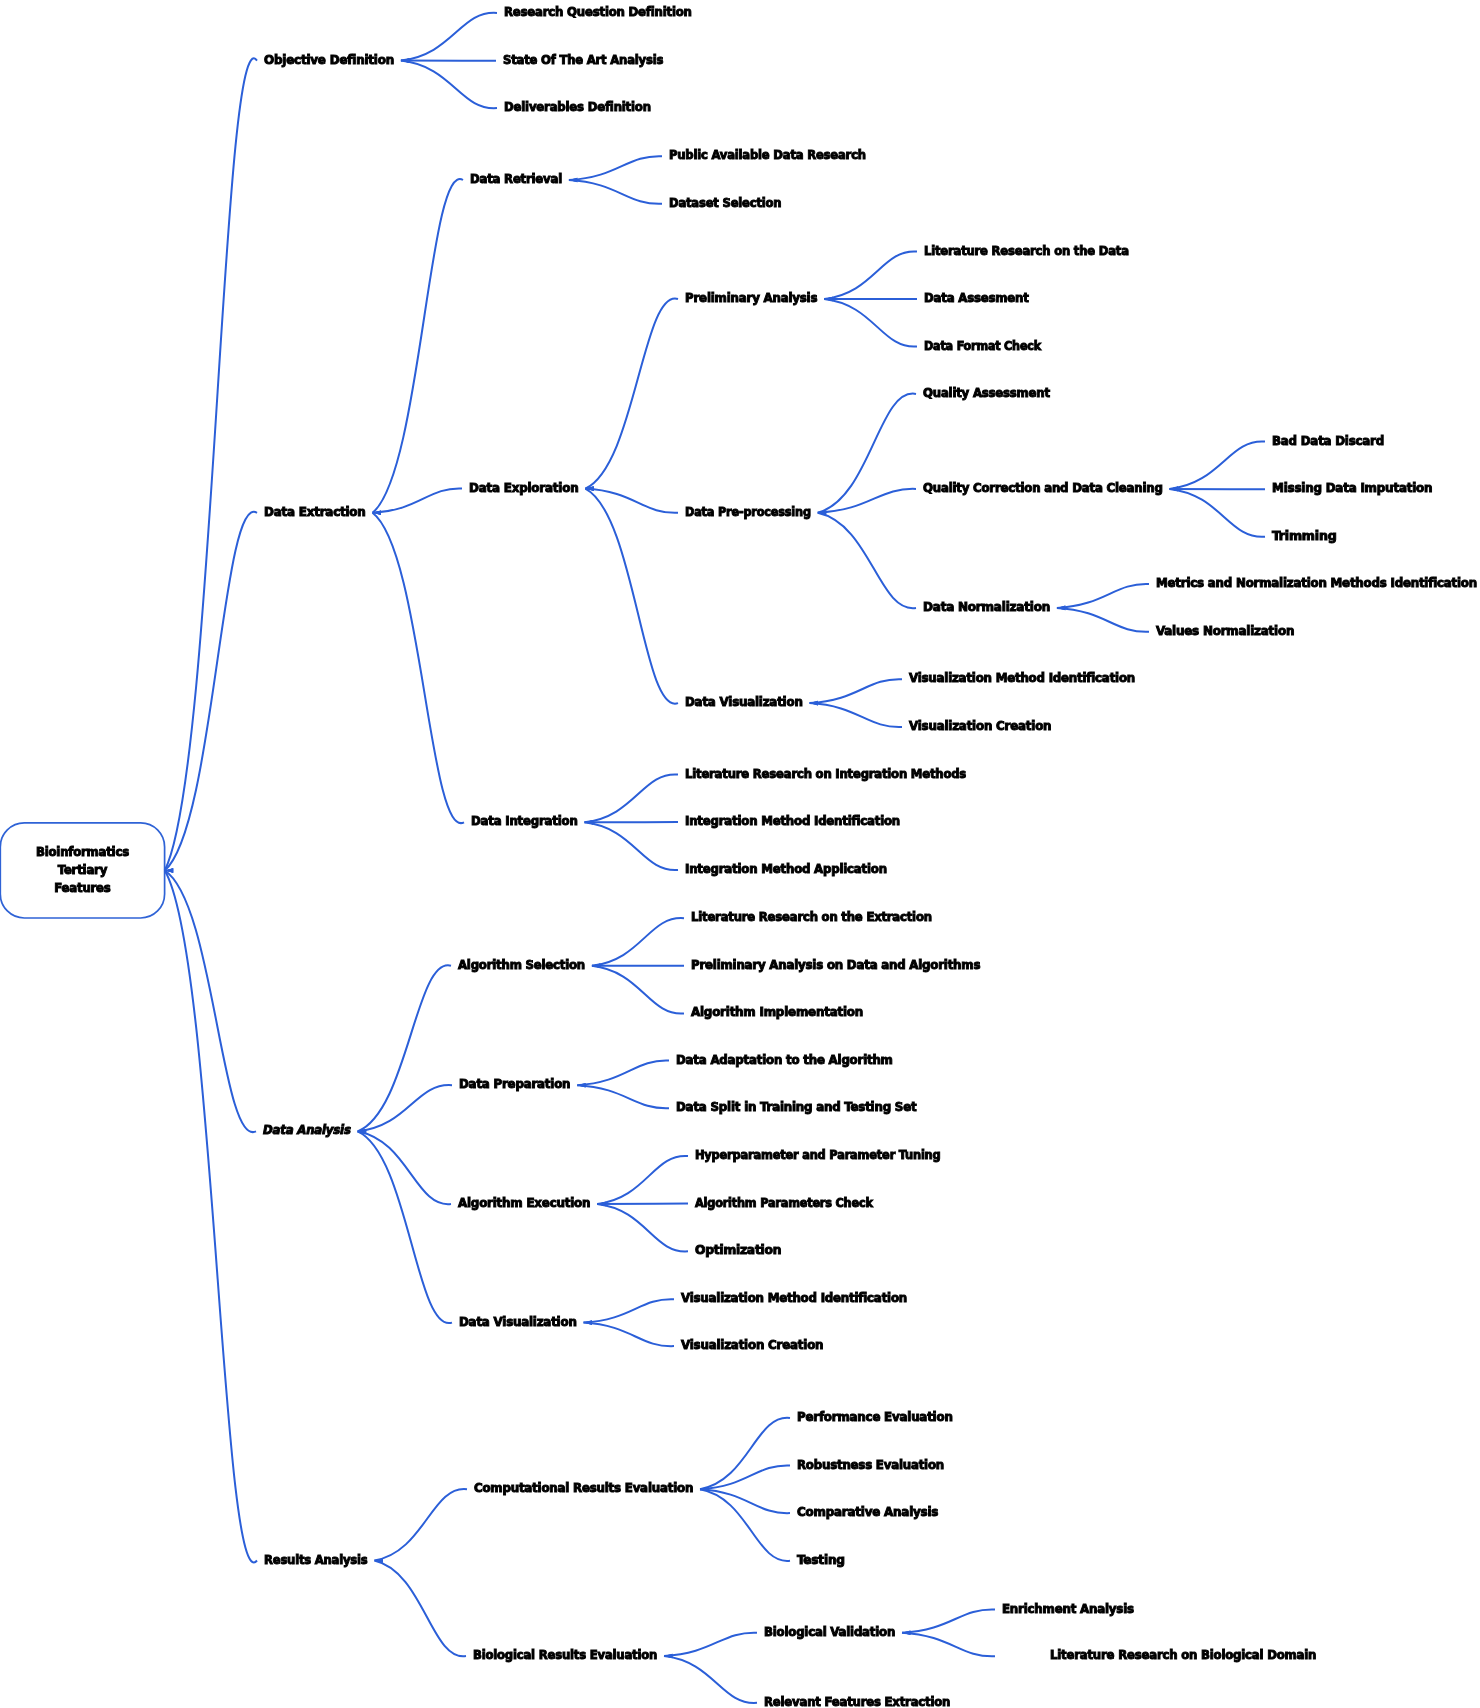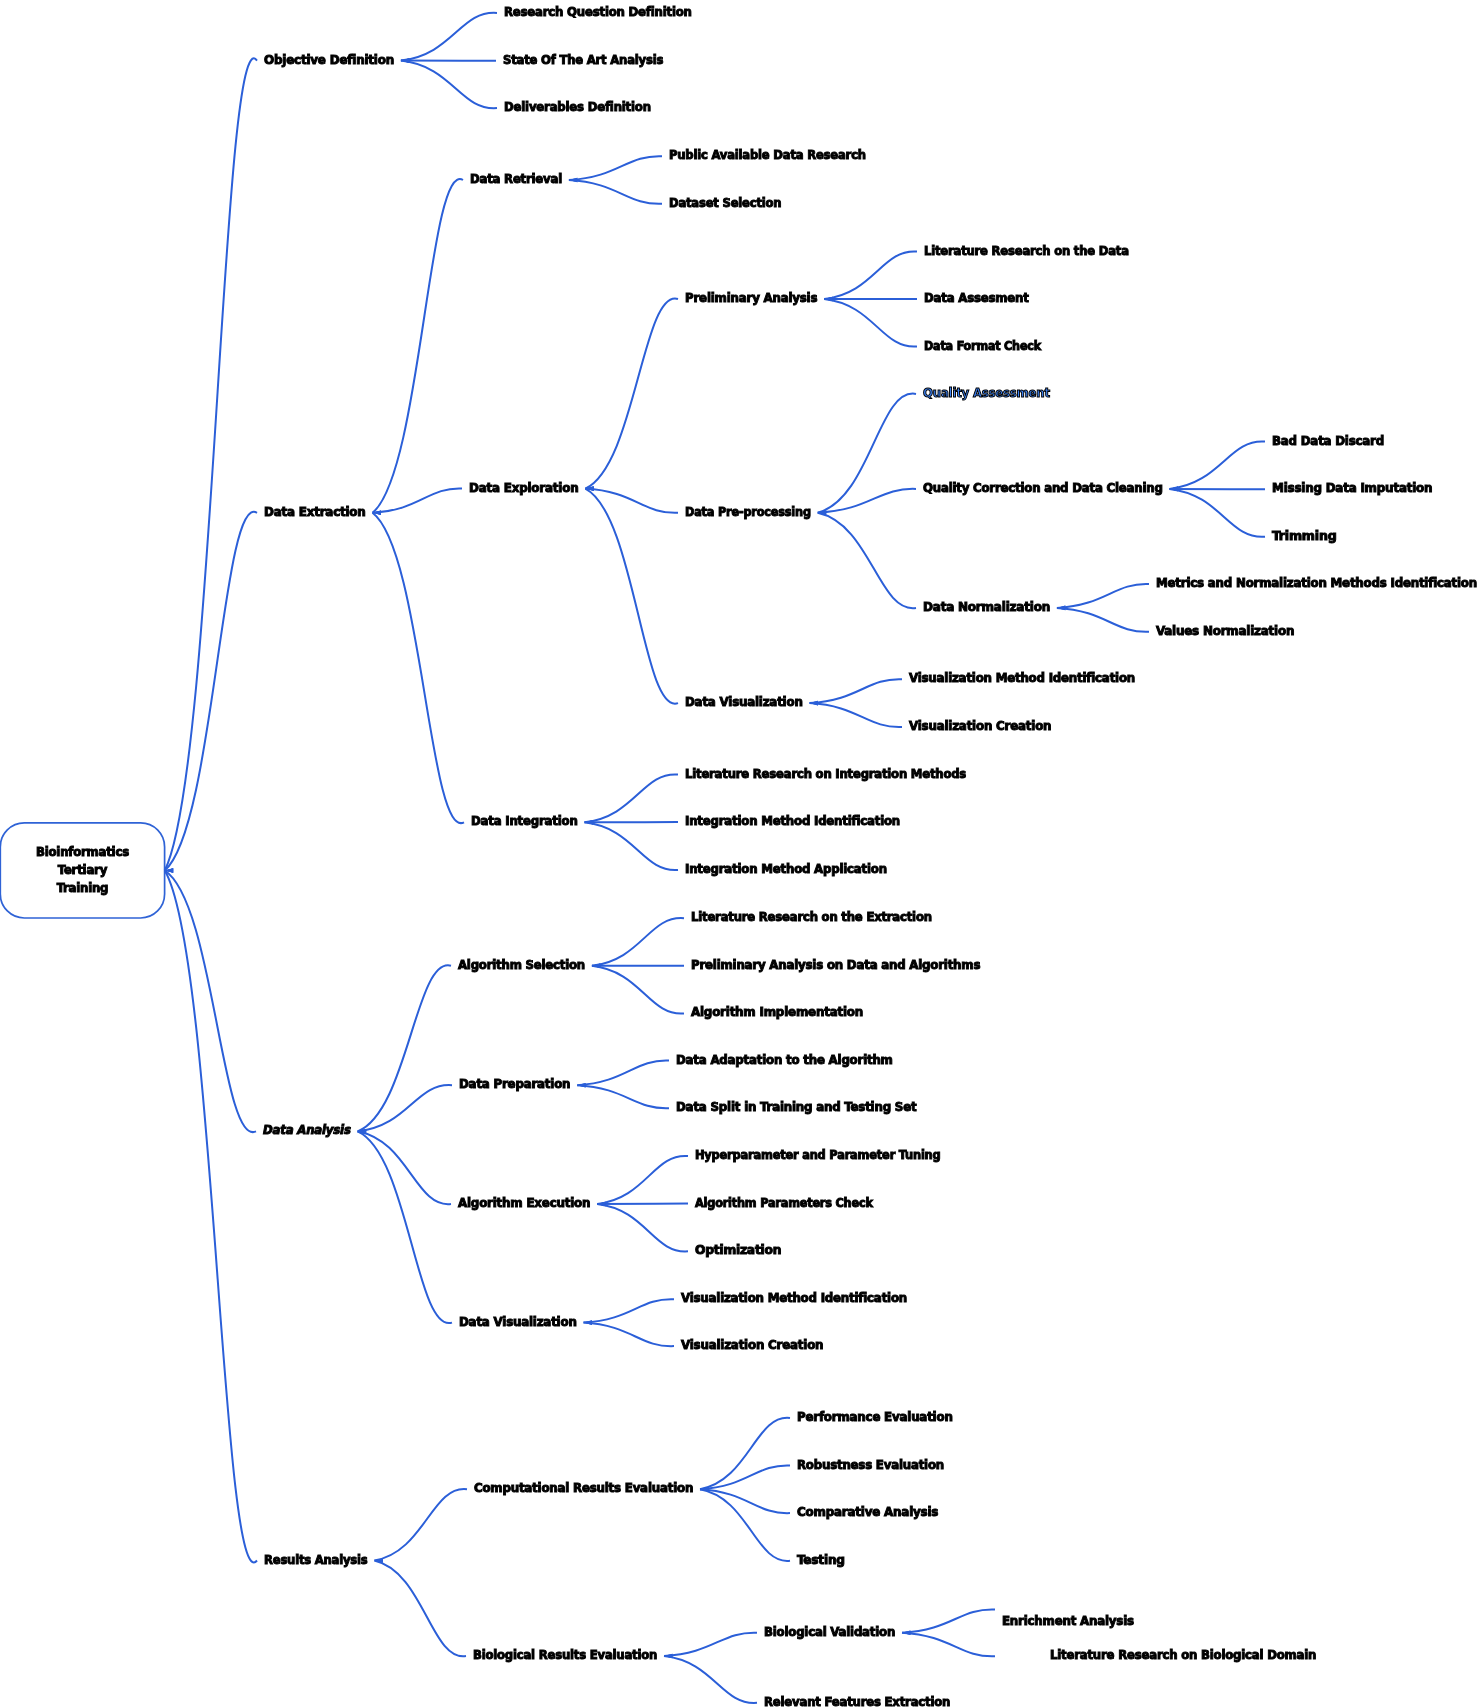--- a/index.html
+++ b/index.html
@@ -155,38 +155,38 @@
       <path d="M902.00,1632.70 C952.22,1629.92 959.66,1608.11 995.00,1609.50" fill="none" stroke="#2b5fd8" stroke-width="2" stroke-linecap="butt"></path>
       <path d="M902.00,1632.70 L910.50,1630.40 L910.50,1635.00 Z" fill="#2b5fd8"></path>
       <path d="M902.00,1632.70 C952.22,1635.52 959.66,1657.61 995.00,1656.20" fill="none" stroke="#2b5fd8" stroke-width="2" stroke-linecap="butt"></path>
       <path d="M902.00,1632.70 L910.50,1630.40 L910.50,1635.00 Z" fill="#2b5fd8"></path>
       <path d="M664.00,1656.00 C714.22,1661.62 721.66,1705.61 757.00,1702.80" fill="none" stroke="#2b5fd8" stroke-width="2" stroke-linecap="butt"></path>
       <path d="M664.00,1656.00 L672.50,1653.70 L672.50,1658.30 Z" fill="#2b5fd8"></path>
     </svg>
   <div id="rootbox" style="left: -0.55px; top: 822.05px; width: 166px; height: 96.8px;">
       <div class="rl">Bioinformatics</div>
       <div class="rl">Tertiary</div>
-      <div class="rl">Training</div>
+      <div class="rl">Features</div>
     </div>
   <div id="labels">
       <div class="nd" id="n_obj" style="left: 264px; top: 50.6px; color: rgb(0, 0, 0); transform-origin: 0% 50%; transform: scaleX(1.0201);">Objective Definition</div>
       <div class="nd" id="n_rqd" style="left: 504px; top: 2.9px; color: rgb(0, 0, 0); transform-origin: 0% 50%; transform: scaleX(1.0012);">Research Question Definition</div>
       <div class="nd" id="n_sota" style="left: 503px; top: 50.8px; color: rgb(0, 0, 0); transform-origin: 0% 50%; transform: scaleX(0.9936);">State Of The Art Analysis</div>
       <div class="nd" id="n_dd" style="left: 504px; top: 98.1px; color: rgb(0, 0, 0); transform-origin: 0% 50%; transform: scaleX(1.001);">Deliverables Definition</div>
       <div class="nd" id="n_dext" style="left: 264px; top: 502.8px; color: rgb(0, 0, 0); transform-origin: 0% 50%; transform: scaleX(1.0177);">Data Extraction</div>
       <div class="nd" id="n_dret" style="left: 470px; top: 170px; color: rgb(0, 0, 0); transform-origin: 0% 50%; transform: scaleX(0.9986);">Data Retrieval</div>
       <div class="nd" id="n_padr" style="left: 669px; top: 146.2px; color: rgb(0, 0, 0); transform-origin: 0% 50%; transform: scaleX(0.9914);">Public Available Data Research</div>
       <div class="nd" id="n_dsel" style="left: 669px; top: 193.8px; color: rgb(0, 0, 0); transform-origin: 0% 50%; transform: scaleX(0.9899);">Dataset Selection</div>
       <div class="nd" id="n_dexp" style="left: 469px; top: 478.6px; color: rgb(0, 0, 0); transform-origin: 0% 50%; transform: scaleX(1.0175);">Data Exploration</div>
       <div class="nd" id="n_pre" style="left: 685px; top: 289px; color: rgb(0, 0, 0); transform-origin: 0% 50%; transform: scaleX(1.01);">Preliminary Analysis</div>
       <div class="nd" id="n_lrd" style="left: 924px; top: 241.6px; color: rgb(0, 0, 0); transform-origin: 0% 50%; transform: scaleX(0.9921);">Literature Research on the Data</div>
       <div class="nd" id="n_das" style="left: 924px; top: 288.9px; color: rgb(0, 0, 0); transform-origin: 0% 50%; transform: scaleX(1.0031);">Data Assesment</div>
       <div class="nd" id="n_dfc" style="left: 924px; top: 336.5px; color: rgb(0, 0, 0); transform-origin: 0% 50%; transform: scaleX(0.9562);">Data Format Check</div>
       <div class="nd" id="n_dpp" style="left: 685px; top: 502.8px; color: rgb(0, 0, 0); transform-origin: 0% 50%; transform: scaleX(0.9663);">Data Pre-processing</div>
-      <div class="nd" id="n_qas" style="left: 923px; top: 383.9px; color: #3b82f6; transform-origin: 0% 50%; transform: scaleX(1.0012);">Quality Assessment</div>
+      <div class="nd" id="n_qas" style="left: 923px; top: 383.9px; color: #000000; transform-origin: 0% 50%; transform: scaleX(1.0012);">Quality Assessment</div>
       <div class="nd" id="n_qcdc" style="left: 923px; top: 478.9px; color: rgb(0, 0, 0); transform-origin: 0% 50%; transform: scaleX(1.0043);">Quality Correction and Data Cleaning</div>
       <div class="nd" id="n_bdd" style="left: 1272px; top: 431.6px; color: rgb(0, 0, 0); transform-origin: 0% 50%; transform: scaleX(1.0105);">Bad Data Discard</div>
       <div class="nd" id="n_mdi" style="left: 1272px; top: 479.3px; color: rgb(0, 0, 0); transform-origin: 0% 50%; transform: scaleX(1.0172);">Missing Data Imputation</div>
       <div class="nd" id="n_trim" style="left: 1272px; top: 526.7px; color: rgb(0, 0, 0); transform-origin: 0% 50%; transform: scaleX(1.0775);">Trimming</div>
       <div class="nd" id="n_dnorm" style="left: 923px; top: 597.9px; color: rgb(0, 0, 0); transform-origin: 0% 50%; transform: scaleX(1.0251);">Data Normalization</div>
       <div class="nd" id="n_mnmi" style="left: 1156px; top: 574.1px; color: rgb(0, 0, 0); transform-origin: 0% 50%; transform: scaleX(1.0101);">Metrics and Normalization Methods Identification</div>
       <div class="nd" id="n_vnorm" style="left: 1156px; top: 621.7px; color: rgb(0, 0, 0); transform-origin: 0% 50%; transform: scaleX(1.0172);">Values Normalization</div>
       <div class="nd" id="n_dvis1" style="left: 685px; top: 693.1px; color: rgb(0, 0, 0); transform-origin: 0% 50%; transform: scaleX(1.0118);">Data Visualization</div>
       <div class="nd" id="n_vmi1" style="left: 909px; top: 669.3px; color: rgb(0, 0, 0); transform-origin: 0% 50%; transform: scaleX(1.0081);">Visualization Method Identification</div>
       <div class="nd" id="n_vc1" style="left: 909px; top: 716.9px; color: rgb(0, 0, 0); transform-origin: 0% 50%; transform: scaleX(1.0129);">Visualization Creation</div>
@@ -210,17 +210,17 @@
       <div class="nd" id="n_vmi2" style="left: 681px; top: 1289.3px; color: rgb(0, 0, 0); transform-origin: 0% 50%; transform: scaleX(1.0081);">Visualization Method Identification</div>
       <div class="nd" id="n_vc2" style="left: 681px; top: 1336.1px; color: rgb(0, 0, 0); transform-origin: 0% 50%; transform: scaleX(1.0129);">Visualization Creation</div>
       <div class="nd" id="n_rana" style="left: 264px; top: 1550.5px; color: rgb(0, 0, 0); transform-origin: 0% 50%; transform: scaleX(0.9904);">Results Analysis</div>
       <div class="nd" id="n_cre" style="left: 474px; top: 1479.2px; color: rgb(0, 0, 0); transform-origin: 0% 50%; transform: scaleX(1.0093);">Computational Results Evaluation</div>
       <div class="nd" id="n_pe" style="left: 797px; top: 1407.9px; color: rgb(0, 0, 0); transform-origin: 0% 50%; transform: scaleX(1.0118);">Performance Evaluation</div>
       <div class="nd" id="n_re" style="left: 797px; top: 1455.5px; color: rgb(0, 0, 0); transform-origin: 0% 50%; transform: scaleX(1.0064);">Robustness Evaluation</div>
       <div class="nd" id="n_ca" style="left: 797px; top: 1503.1px; color: rgb(0, 0, 0); transform-origin: 0% 50%; transform: scaleX(1.0174);">Comparative Analysis</div>
       <div class="nd" id="n_test" style="left: 797px; top: 1550.7px; color: rgb(0, 0, 0); transform-origin: 0% 50%; transform: scaleX(1.0382);">Testing</div>
       <div class="nd" id="n_bre" style="left: 473px; top: 1646px; color: rgb(0, 0, 0); transform-origin: 0% 50%; transform: scaleX(0.995);">Biological Results Evaluation</div>
       <div class="nd" id="n_bv" style="left: 764px; top: 1622.7px; color: rgb(0, 0, 0); transform-origin: 0% 50%; transform: scaleX(1.0043);">Biological Validation</div>
-      <div class="nd" id="n_ea" style="left: 1002px; top: 1599.5px; color: rgb(0, 0, 0); transform-origin: 0% 50%; transform: scaleX(1.01); margin-top: 12px;">Enrichment Analysis</div>
+      <div class="nd" id="n_ea" style="left: 1002px; top: 1599.5px; color: rgb(0, 0, 0); transform-origin: 0% 50%; transform: scaleX(1.01);">Enrichment Analysis</div>
       <div class="nd" id="n_lrbd" style="left: 1002px; top: 1646.2px; color: rgb(0, 0, 0); transform-origin: 0% 50%; transform: scaleX(1.0003); margin-left: 48px;">Literature Research on Biological Domain</div>
       <div class="nd" id="n_rfe" style="left: 764px; top: 1692.8px; color: rgb(0, 0, 0); transform-origin: 0% 50%; transform: scaleX(0.9988);">Relevant Features Extraction</div>
     </div>
 </div>
 
 </body></html>

